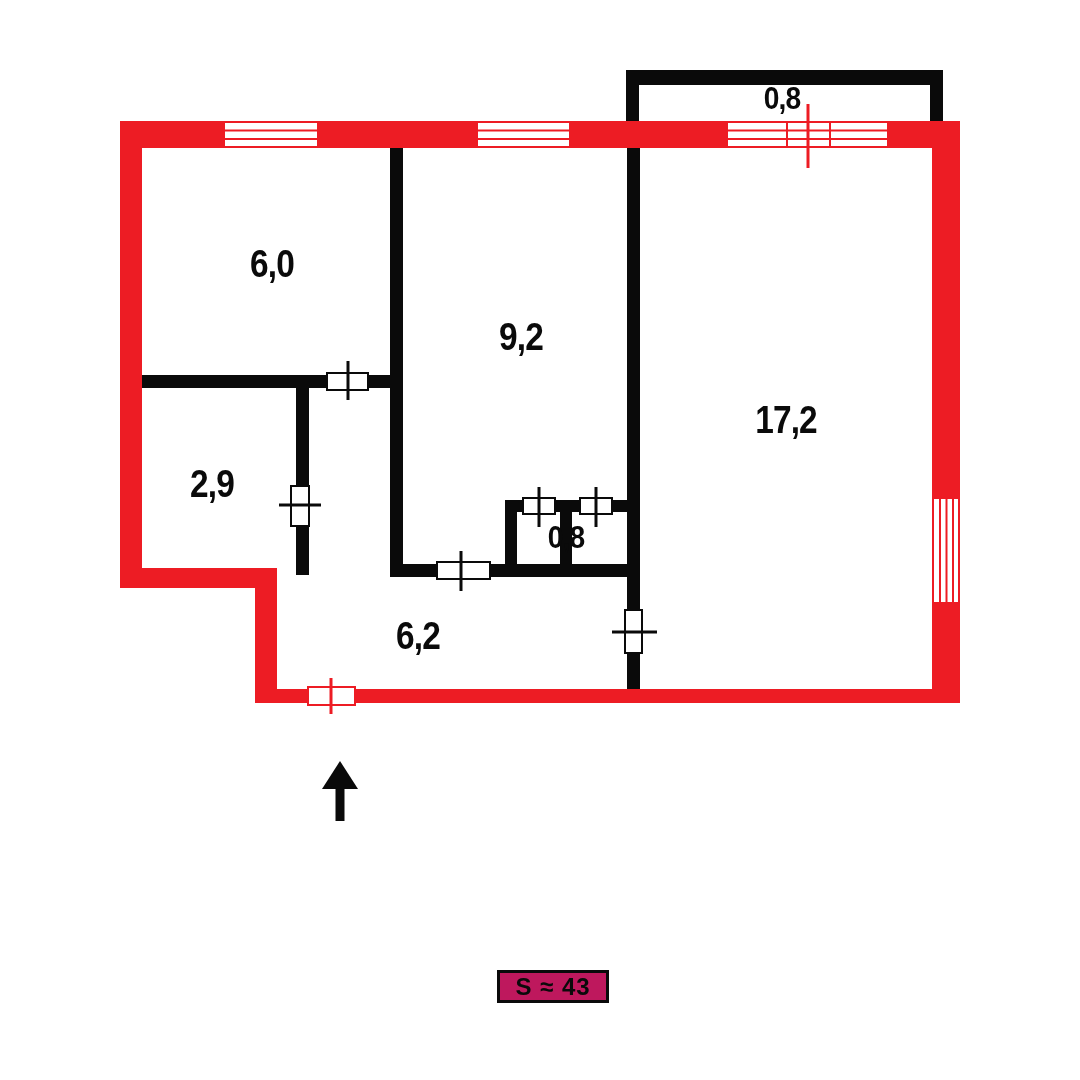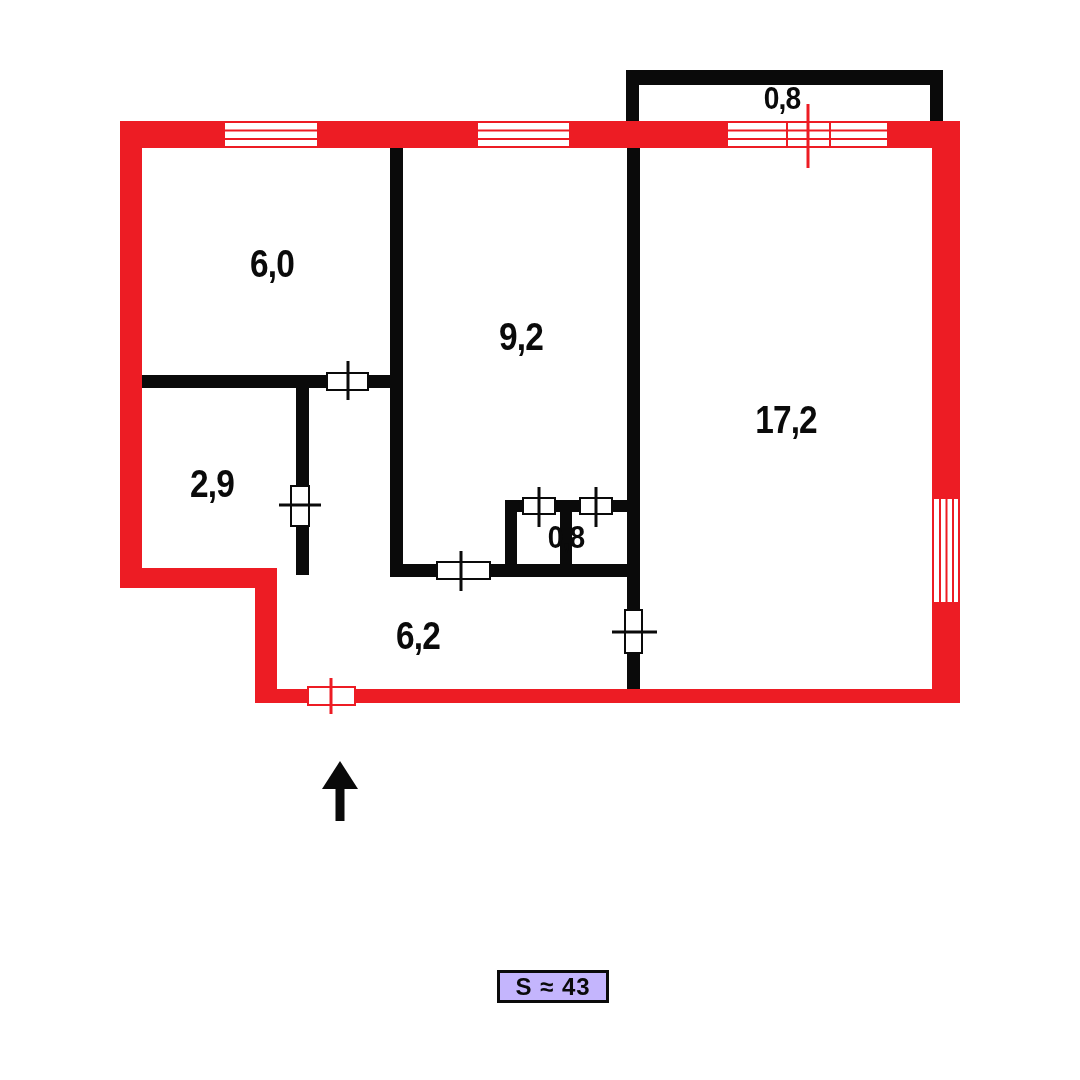--- a/index.html
+++ b/index.html
@@ -22,21 +22,21 @@
   }
   .room-label.small{font-size:32px;}
   #watermark{
     position:absolute;z-index:3;left:612px;top:552px;
     transform:translate(-50%,-54%);
     font-size:148px;font-weight:700;letter-spacing:-4px;
     color:rgba(205,205,205,0.62);white-space:nowrap;pointer-events:none;
   }
   #area-box{
     position:absolute;z-index:2;left:497px;top:970px;width:106px;height:27px;
-    border:3px solid #0a0a0a;background:#c4b5fd;
+    border:3px solid #0a0a0a;background:#be185d;
     display:flex;align-items:center;justify-content:center;
     font-size:24px;font-weight:700;color:#0a0a0a;letter-spacing:1px;
   }
 </style>
 </head>
 <body>
 
 <div id="stage">
 
   <svg id="plan-svg" width="1080" height="1080" viewBox="0 0 1080 1080">

